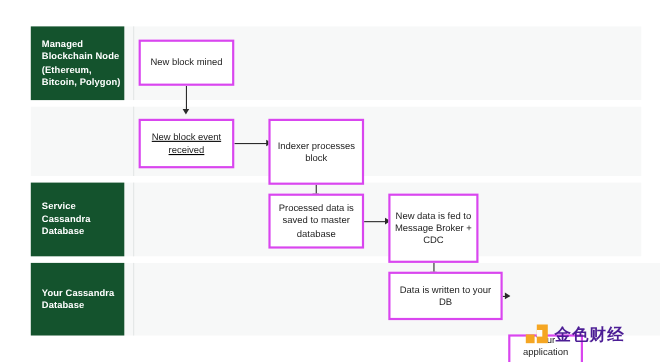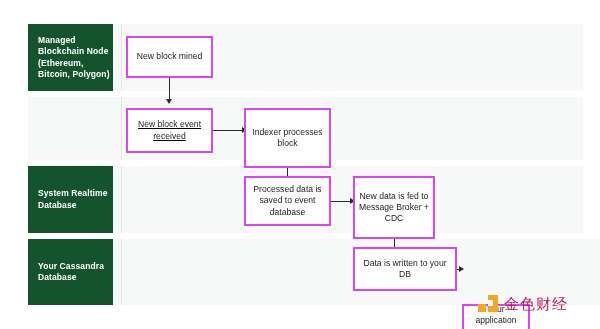--- a/index.html
+++ b/index.html
@@ -112,23 +112,23 @@
     height: 19px;
   }
   .wm-sq {
     position: absolute;
     background: #f5a623;
   }
   .wm-sq-a { left: 0px;  top: 9px;  width: 8px;  height: 8px; }
   .wm-sq-b { left: 10px; top: 0px;  width: 10px; height: 17px; }
   .wm-sq-c { left: 10px; top: 5px;  width: 5px;  height: 6px; background: #fdfdfd; }
   .wm-text {
-    color: #be185d;
+    color: #4c1d95;
     font-size: 15px;
-    font-weight: normal;
+    font-weight: bold;
     letter-spacing: 1px;
   }
 </style>
 </head>
 <body>
 
 <div id="diagram">
 
   <div class="lane" style="top:24px; height:67px;">
     <div class="lane-divider"></div>
@@ -137,21 +137,21 @@
     </div>
   </div>
 
   <div class="lane" style="top:97px; height:63px;">
     <div class="lane-divider"></div>
   </div>
 
   <div class="lane" style="top:166px; height:67px;">
     <div class="lane-divider"></div>
     <div class="lane-label">
-      <span class="lane-label-text">System Realtime Database</span>
+      <span class="lane-label-text">Service Cassandra Database</span>
     </div>
   </div>
 
   <div class="lane" style="top:239px; height:66px;padding-left:32px;">
     <div class="lane-divider"></div>
     <div class="lane-label">
       <span class="lane-label-text">Your Cassandra Database</span>
     </div>
   </div>
 
@@ -179,21 +179,21 @@
 
   <div class="node" style="left:126px; top:108px; width:87px; height:45px;text-decoration:underline;">
     <span class="node-text">New block event received</span>
   </div>
 
   <div class="node" style="left:244px; top:108px; width:87px; height:60px;">
     <span class="node-text">Indexer processes block</span>
   </div>
 
   <div class="node" style="left:244px; top:176px; width:87px; height:50px;">
-    <span class="node-text">Processed data is saved to event database</span>
+    <span class="node-text">Processed data is saved to master database</span>
   </div>
 
   <div class="node" style="left:353px; top:176px; width:82px; height:63px;">
     <span class="node-text">New data is fed to Message Broker + CDC</span>
   </div>
 
   <div class="node" style="left:353px; top:247px; width:104px; height:44px;">
     <span class="node-text">Data is written to your DB</span>
   </div>
 

